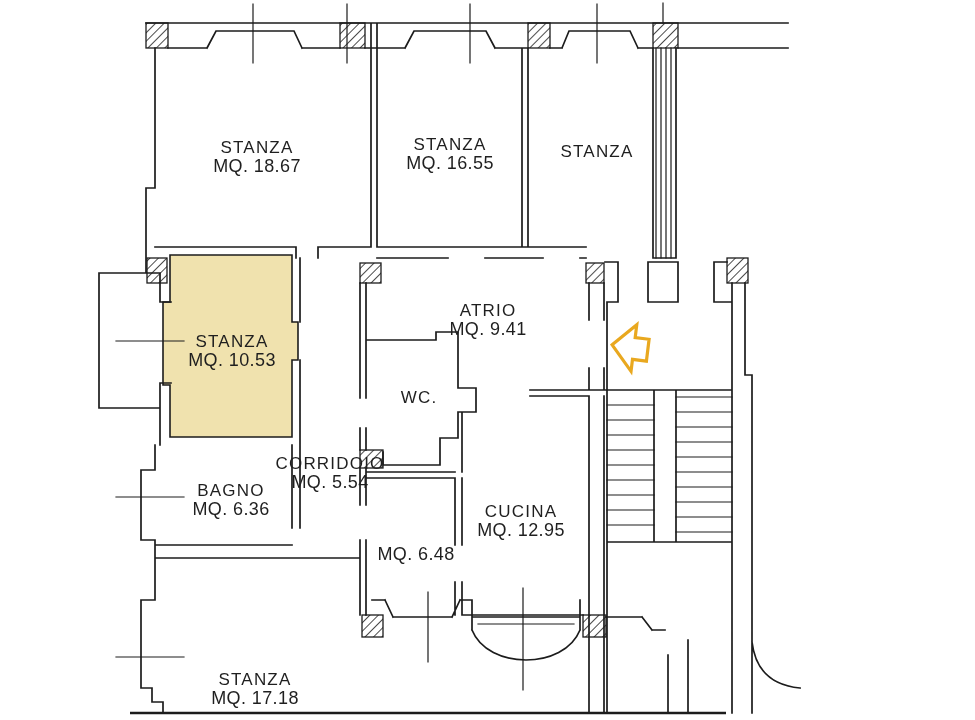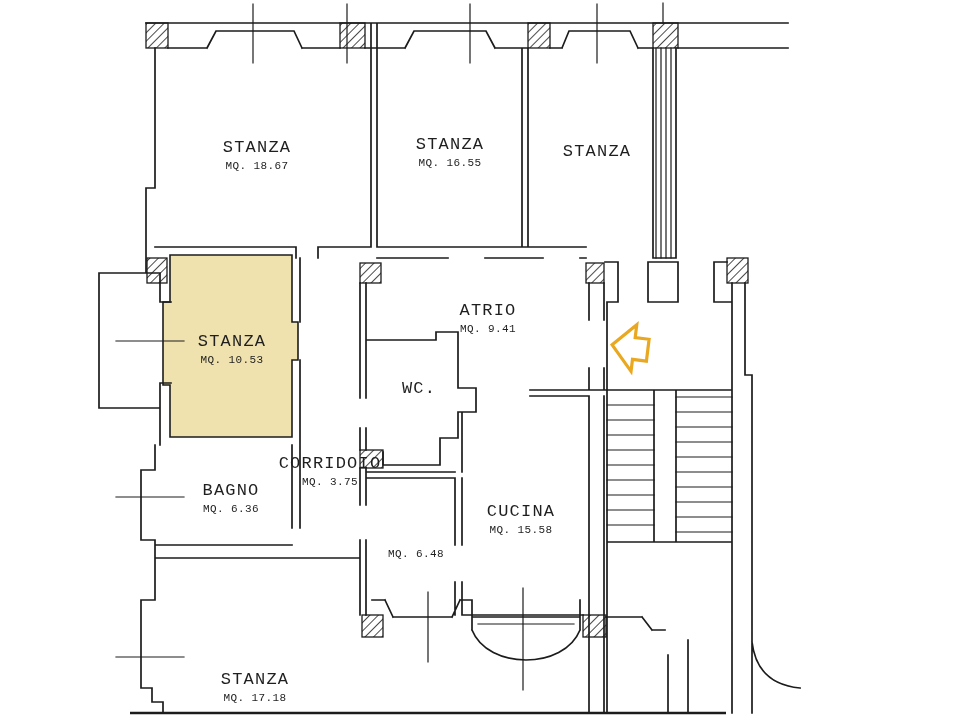--- a/index.html
+++ b/index.html
@@ -1,28 +1,28 @@
 <!DOCTYPE html>
 <html style="--wall: #1c1c1c; --highlight: #f0e2ae; --arrow: #e9a81f; --background: #ffffff;"><head>
 <meta charset="utf-8">
 <style>
   html,body{margin:0;padding:0;background:#fff;}
   #stage{position:relative;width:835px;height:720px;background:var(--background,#fff);
-         font-family:Liberation Mono, monospace;overflow:hidden;border-radius:30px;}
+         font-family:Liberation Sans, sans-serif;overflow:hidden;border-radius:30px;}
   #plan-svg{position:absolute;left:0;top:0;}
   .wall{fill:none;stroke:var(--wall,#1c1c1c);stroke-width:1.7;stroke-linecap:square;}
   .wall-thin{fill:none;stroke:var(--wall,#1c1c1c);stroke-width:1.2;stroke-linecap:square;}
   .wall-heavy{fill:none;stroke:var(--wall,#1c1c1c);stroke-width:2.6;}
   .pier{fill:url(#hatch);stroke:var(--wall,#1c1c1c);stroke-width:1.3;}
   .room-fill{fill:var(--highlight,#f0e2ae);stroke:var(--wall,#1c1c1c);stroke-width:1.6;}
   .arrow{fill:#ffffff;stroke:var(--arrow,#e9a81f);stroke-width:3.2;stroke-linejoin:miter;}
   .room-label{position:absolute;width:180px;transform:translate(-50%,-50%);
               text-align:center;color:#1f1f1f;pointer-events:none;}
   .room-label .nm{display:block;font-size:17px;letter-spacing:1.2px;line-height:19px;}
-  .room-label .ar{display:block;font-size:11px;letter-spacing:.4px;line-height:18px;}
+  .room-label .ar{display:block;font-size:18px;letter-spacing:.4px;line-height:18px;}
 </style>
 </head>
 <body>
 
 <div id="stage">
 
   <svg id="plan-svg" width="975" height="720" viewBox="0 0 975 720">
     <defs>
       <pattern id="hatch" width="6" height="6" patternUnits="userSpaceOnUse" patternTransform="rotate(45)">
         <line x1="0" y1="0" x2="0" y2="6" stroke="#1c1c1c" stroke-width="1.6"></line>
@@ -127,34 +127,34 @@
     <span class="nm">STANZA</span>
   </div>
   <div class="room-label" style="left:232px;top:350px;">
     <span class="nm">STANZA</span>
     <span class="ar">MQ. 10.53</span>
   </div>
   <div class="room-label" style="left:488px;top:319px;">
     <span class="nm">ATRIO</span>
     <span class="ar">MQ. 9.41</span>
   </div>
-  <div class="room-label" style="left:419px;top:388px;">
+  <div class="room-label" style="left:419px;top:397px;">
     <span class="nm">WC.</span>
   </div>
   <div class="room-label" style="left:330px;top:432px;margin-top:40px;">
     <span class="nm">CORRIDOIO</span>
-    <span class="ar">MQ. 3.75</span>
+    <span class="ar">MQ. 5.54</span>
   </div>
   <div class="room-label" style="left:231px;top:499px;">
     <span class="nm">BAGNO</span>
     <span class="ar">MQ. 6.36</span>
   </div>
   <div class="room-label" style="left:521px;top:520px;">
     <span class="nm">CUCINA</span>
-    <span class="ar">MQ. 15.58</span>
+    <span class="ar">MQ. 12.95</span>
   </div>
   <div class="room-label" style="left:416px;top:554px;">
     <span class="ar">MQ. 6.48</span>
   </div>
   <div class="room-label" style="left:255px;top:688px;">
     <span class="nm">STANZA</span>
     <span class="ar">MQ. 17.18</span>
   </div>
 
 </div>

